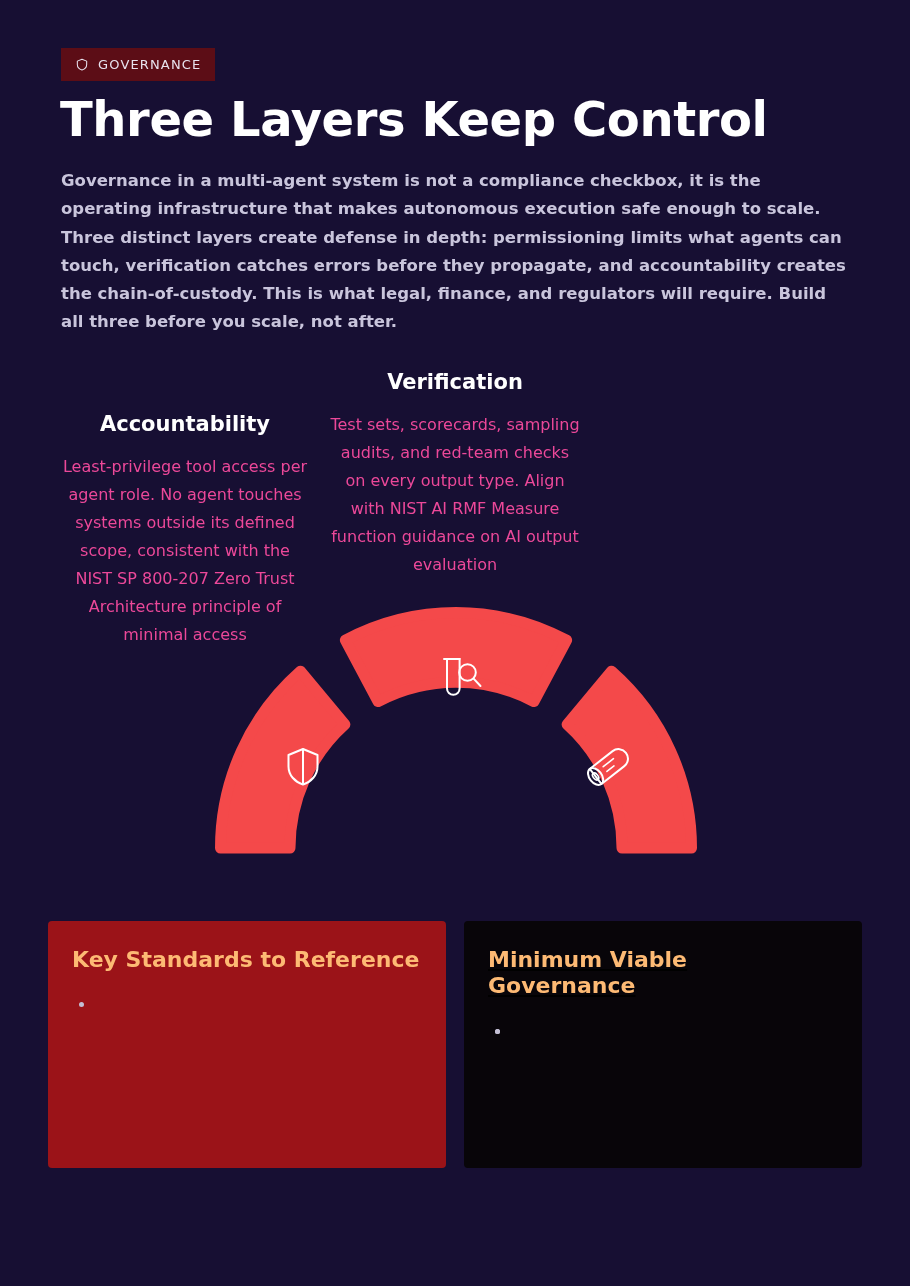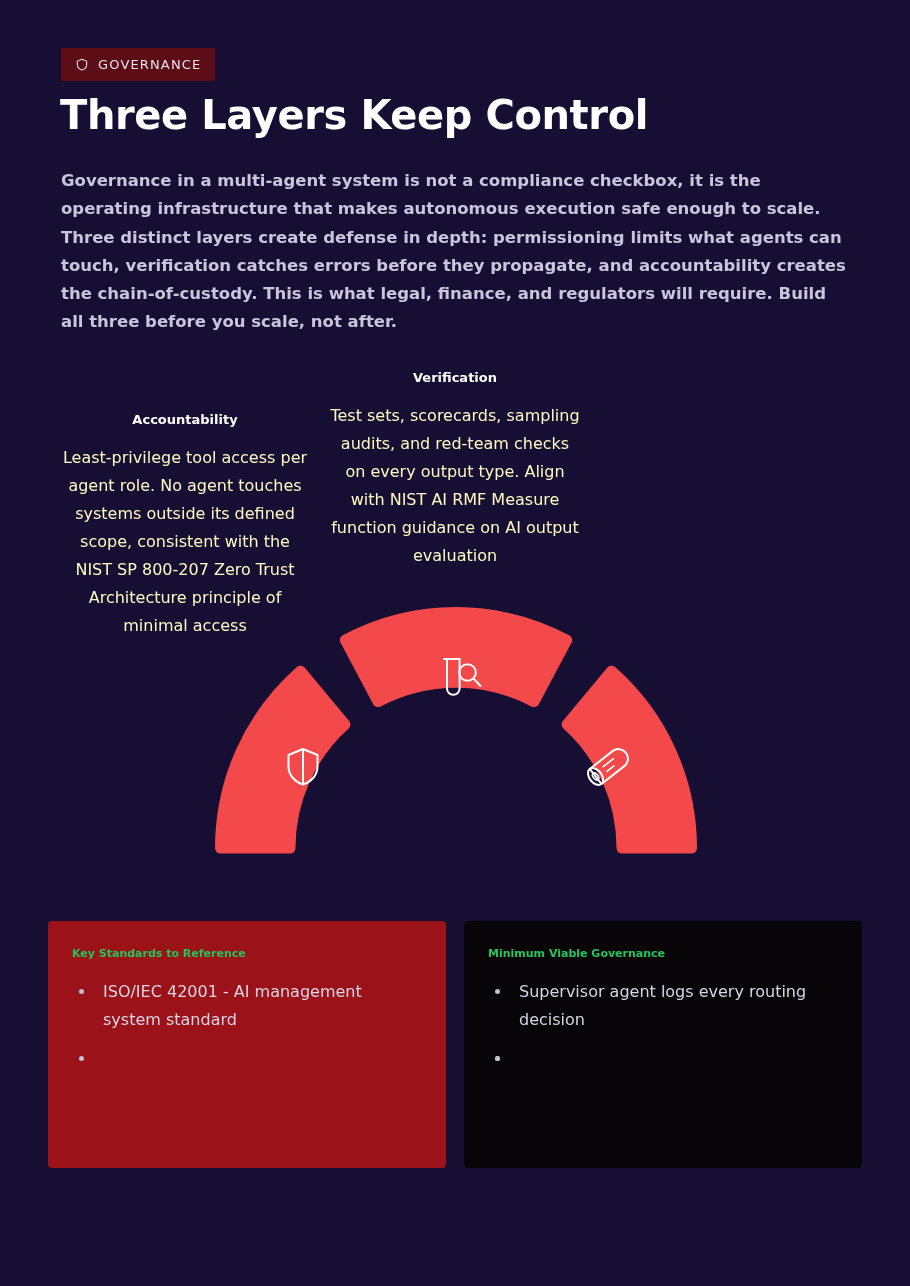--- a/index.html
+++ b/index.html
@@ -48,21 +48,21 @@
     white-space: nowrap;
   }
 
   
   .page-title {
     position: absolute;
     left: 60px;
     top: 92px;
     margin: 0;
     color: #FFFFFF;
-    font-size: 40px;
+    font-size: 48px;
     font-weight: bold;
     letter-spacing: -0.4px;
     line-height: 1.15;
     white-space: nowrap;
   }
 
   
   .intro {
     position: absolute;
     left: 61px;
@@ -88,27 +88,27 @@
     width: 250px;
     text-align: center;
   }
   .layer-col.col-0 { left: 12px;  top: 42px; }
   .layer-col.col-1 { left: 282px; top: 0px;  }
   .layer-col.col-2 { left: 552px; top: 72px; }
 
   .layer-title {
     margin: 0 0 16px 0;
     color: #FFFFFF;
-    font-size: 13px;
+    font-size: 21px;
     font-weight: bold;
     line-height: 1.2;
   }
   .layer-desc {
     margin: 0;
-    color: #fef9c3;
+    color: #ec4899;
     font-size: 16px;
     line-height: 28px;
   }
 
   
   .arc-diagram {
     position: absolute;
     left: 200px;
     top: 600px;
     width: 512px;
@@ -130,22 +130,22 @@
     box-sizing: border-box;
     border-radius: 4px;
     padding: 26px 24px 24px 24px;
     min-height: 247px;
   }
   .card-standards { background: #9B1318; }
   .card-minimum  { background: #080509; text-decoration: underline; }
 
   .card-title {
     margin: 0 0 18px 0;
-    color: #22c55e;
-    font-size: 11px;
+    color: #fdba74;
+    font-size: 22px;
     font-weight: bold;
     line-height: 1.2;
   }
   .card-list {
     margin: 0;
     padding: 0;
     list-style: none;
   }
   .card-list li {
     position: relative;
@@ -249,35 +249,27 @@
     </svg>
   </div>
 
   <div class="cards">
 
     <div class="card card-standards">
       <h3 class="card-title">Key Standards to Reference</h3>
       <ul class="card-list">
         <li>
           <span class="bullet"></span>
-          <span>ISO/IEC 42001 - AI management system standard</span>
-        </li>
-        <li>
-          <span class="bullet"></span>
         </li>
       </ul>
     </div>
 
     <div class="card card-minimum">
       <h3 class="card-title">Minimum Viable Governance</h3>
       <ul class="card-list">
-        <li>
-          <span class="bullet"></span>
-          <span>Supervisor agent logs every routing decision</span>
-        </li>
         <li>
           <span class="bullet"></span>
         </li>
         <li>
           <span class="bullet"></span>
         </li>
       </ul>
     </div>
 
   </div>

